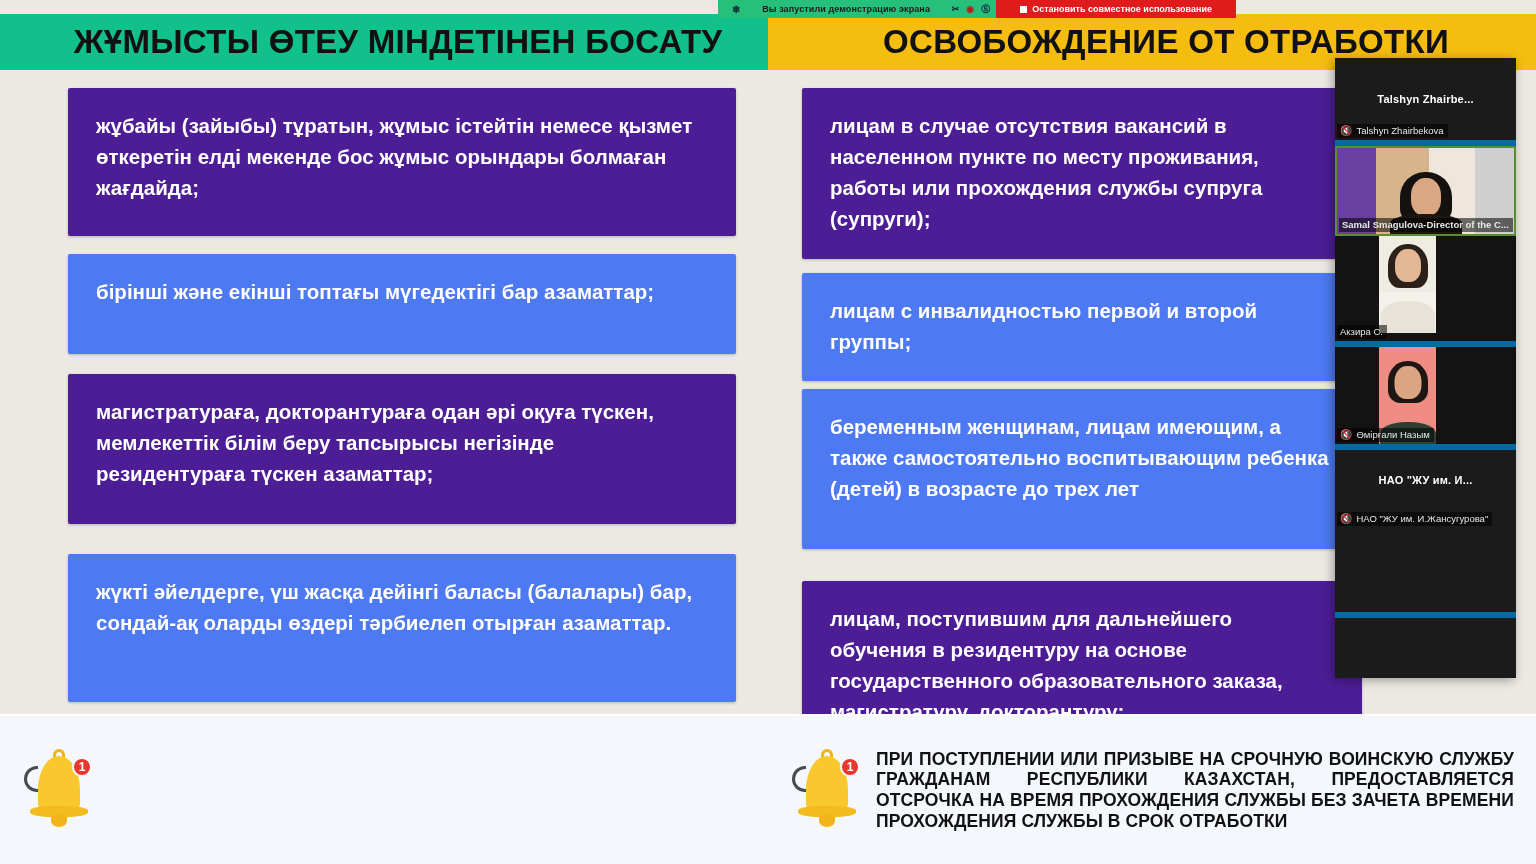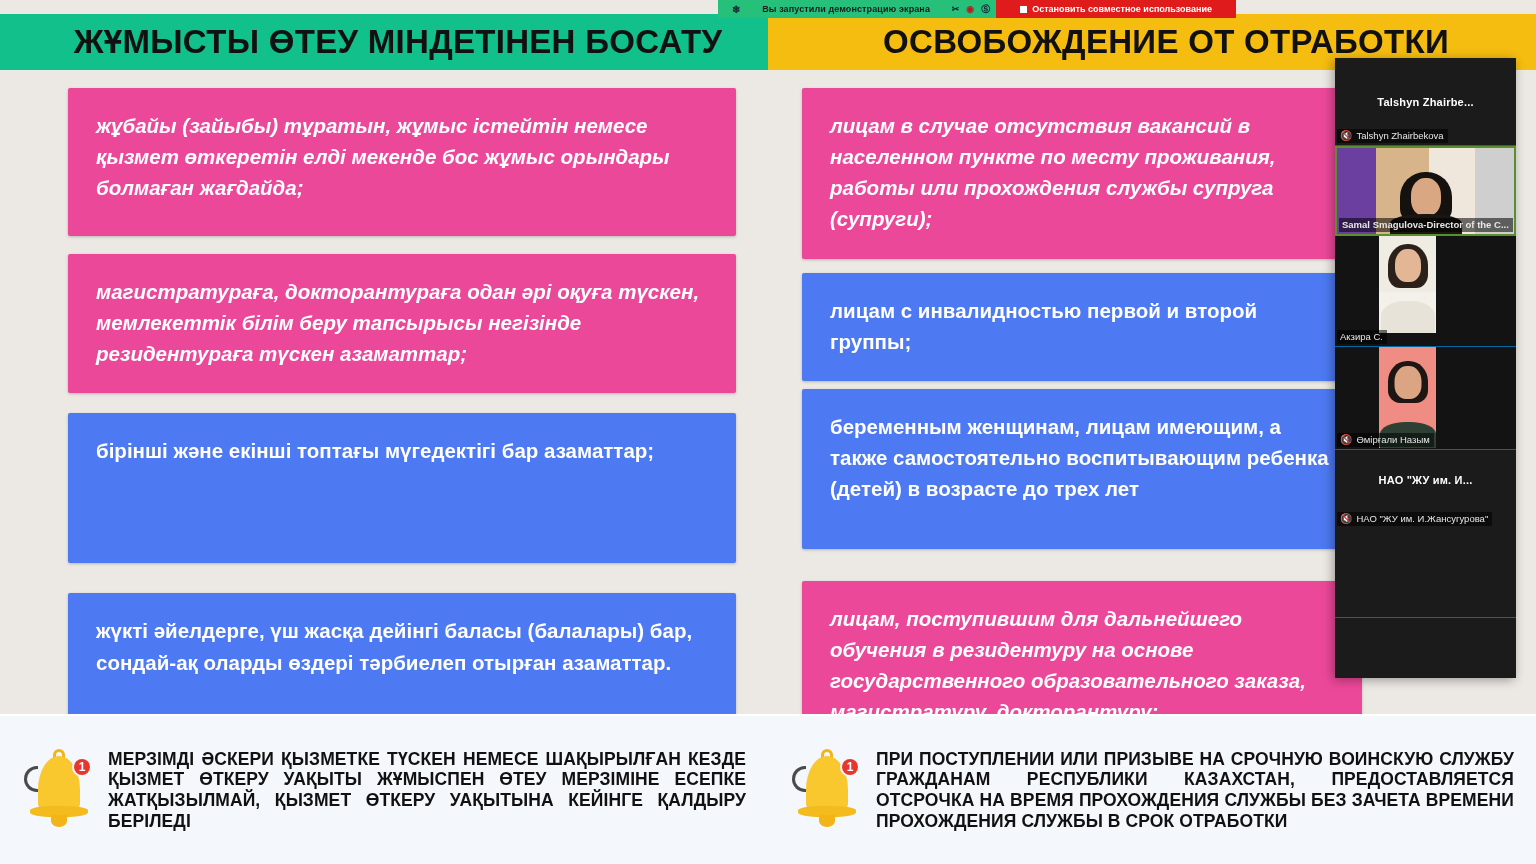--- a/index.html
+++ b/index.html
@@ -47,21 +47,21 @@
   
   .col{ position:absolute; top:88px; }
   #col-left{ left:68px; width:668px; }
   #col-right{ left:802px; width:560px; }
   .card{
     color:#fff; font-weight:bold; font-size:20.5px; line-height:1.52;
     padding:22px 28px 24px 28px; margin-bottom:18px;
     box-shadow:0 1px 3px rgba(0,0,0,.22);
     border-radius:2px;
   }
-  .card.dark{ background:#ec4899;font-style:italic; }
+  .card.dark{ background:#4c1d95; }
   .card.light{ background:#4d79f2; }
   #col-left .card:nth-child(1){ min-height:148px; }
   #col-left .card:nth-child(2){ min-height:100px; margin-bottom:20px; }
   #col-left .card:nth-child(3){ min-height:150px; margin-bottom:30px; }
   #col-left .card:nth-child(4){ min-height:148px; }
   #col-right .card:nth-child(1){ min-height:148px; margin-bottom:14px; }
   #col-right .card:nth-child(2){ min-height:80px; margin-bottom:8px; }
   #col-right .card:nth-child(3){ min-height:160px; margin-bottom:32px; }
   #col-right .card:nth-child(4){ min-height:140px; }
 
@@ -109,21 +109,21 @@
     text-align:justify; text-align-last:left; letter-spacing:.1px;
   }
 
   
   #video-panel{
     position:absolute; top:58px; right:20px; width:181px; height:620px;
     background:#1f1f1f; z-index:40; overflow:hidden;
     box-shadow:-2px 2px 10px rgba(0,0,0,.35);
     color:#e9e9e9; font-size:9.5px;
   }
-  .tile{ position:relative; width:181px; overflow:hidden; border-bottom:1px solid #0369a1; }
+  .tile{ position:relative; width:181px; overflow:hidden; border-bottom:6px solid #0369a1; }
   .tile-title{
     font-weight:bold; font-size:11px; color:#fff; letter-spacing:.2px;
     text-align:center; width:100%;
   }
   .tile-label{
     position:absolute; left:2px; bottom:2px;
     background:rgba(0,0,0,.55); color:#e6e6e6;
     padding:1px 4px 2px 3px; display:flex; align-items:center; gap:4px;
     white-space:nowrap; max-width:178px; overflow:hidden; font-size:9.5px;
   }
@@ -154,43 +154,42 @@
 
 <div id="slide">
 
   <div id="header">
     <div class="hdr kz">ЖҰМЫСТЫ ӨТЕУ МІНДЕТІНЕН БОСАТУ</div>
     <div class="hdr ru">ОСВОБОЖДЕНИЕ ОТ ОТРАБОТКИ</div>
   </div>
 
   <div class="col" id="col-left">
     <div class="card dark">жұбайы (зайыбы) тұратын, жұмыс істейтін немесе қызмет өткеретін елді мекенде бос жұмыс орындары болмаған жағдайда;</div>
+    <div class="card light">бірінші және екінші топтағы мүгедектігі бар азаматтар;</div>
     <div class="card dark">магистратураға, докторантураға одан әрі оқуға түскен, мемлекеттік білім беру тапсырысы негізінде резидентураға түскен азаматтар;</div>
-    <div class="card light">бірінші және екінші топтағы мүгедектігі бар азаматтар;</div>
     <div class="card light">жүкті әйелдерге, үш жасқа дейінгі баласы (балалары) бар, сондай-ақ оларды өздері тәрбиелеп отырған азаматтар.</div>
   </div>
 
   <div class="col" id="col-right">
     <div class="card dark">лицам в случае отсутствия вакансий в населенном пункте по месту проживания, работы или прохождения службы супруга (супруги);</div>
     <div class="card light">лицам с инвалидностью первой и второй группы;</div>
     <div class="card light">беременным женщинам, лицам имеющим, а также самостоятельно воспитывающим ребенка (детей) в возрасте до трех лет</div>
     <div class="card dark">лицам, поступившим для дальнейшего обучения в резидентуру на основе государственного образовательного заказа, магистратуру, докторантуру;</div>
   </div>
 
   <div id="notes">
     <div class="note">
       <div class="bell">
         <span class="bell-wave"></span>
         <span class="bell-handle"></span>
         <span class="bell-body"></span>
         <span class="bell-lip"></span>
         <span class="bell-clap"></span>
         <span class="bell-badge">1</span>
       </div>
-      <div class="note-text">МЕРЗІМДІ ӘСКЕРИ ҚЫЗМЕТКЕ ТҮСКЕН НЕМЕСЕ ШАҚЫРЫЛҒАН КЕЗДЕ ҚЫЗМЕТ ӨТКЕРУ УАҚЫТЫ ЖҰМЫСПЕН ӨТЕУ МЕРЗІМІНЕ ЕСЕПКЕ ЖАТҚЫЗЫЛМАЙ, ҚЫЗМЕТ ӨТКЕРУ УАҚЫТЫНА КЕЙІНГЕ ҚАЛДЫРУ БЕРІЛЕДІ</div>
     </div>
     <div class="note">
       <div class="bell">
         <span class="bell-wave"></span>
         <span class="bell-handle"></span>
         <span class="bell-body"></span>
         <span class="bell-lip"></span>
         <span class="bell-clap"></span>
         <span class="bell-badge">1</span>
       </div>

